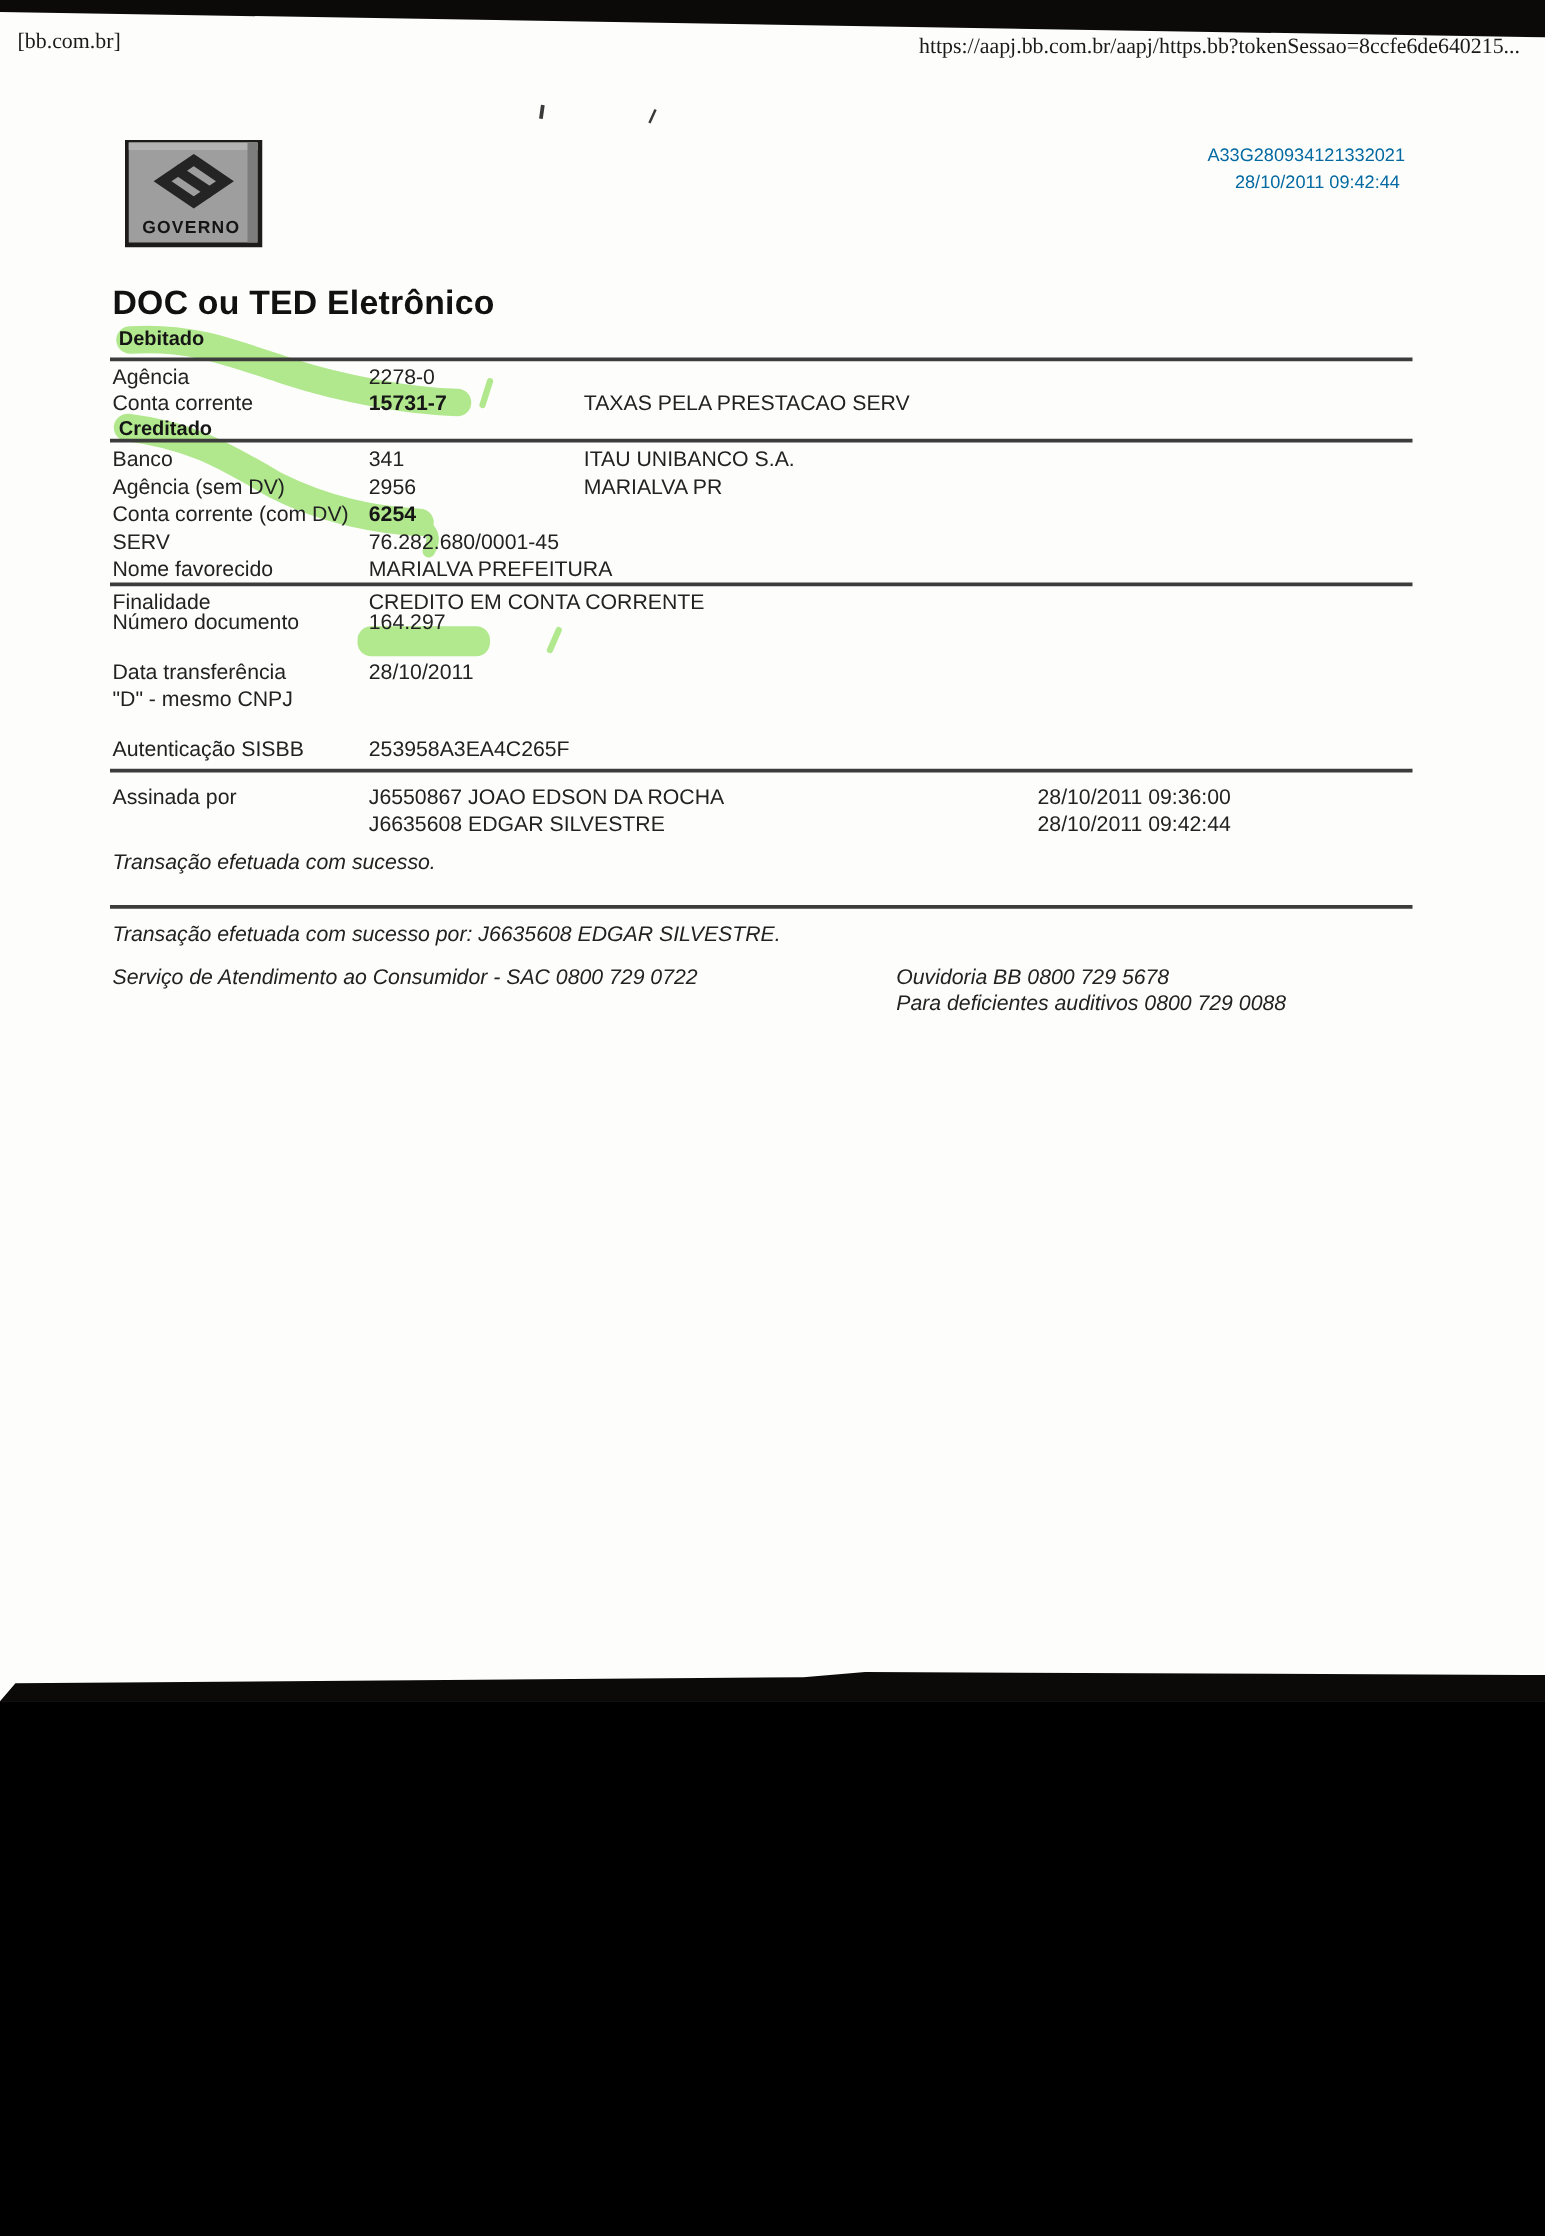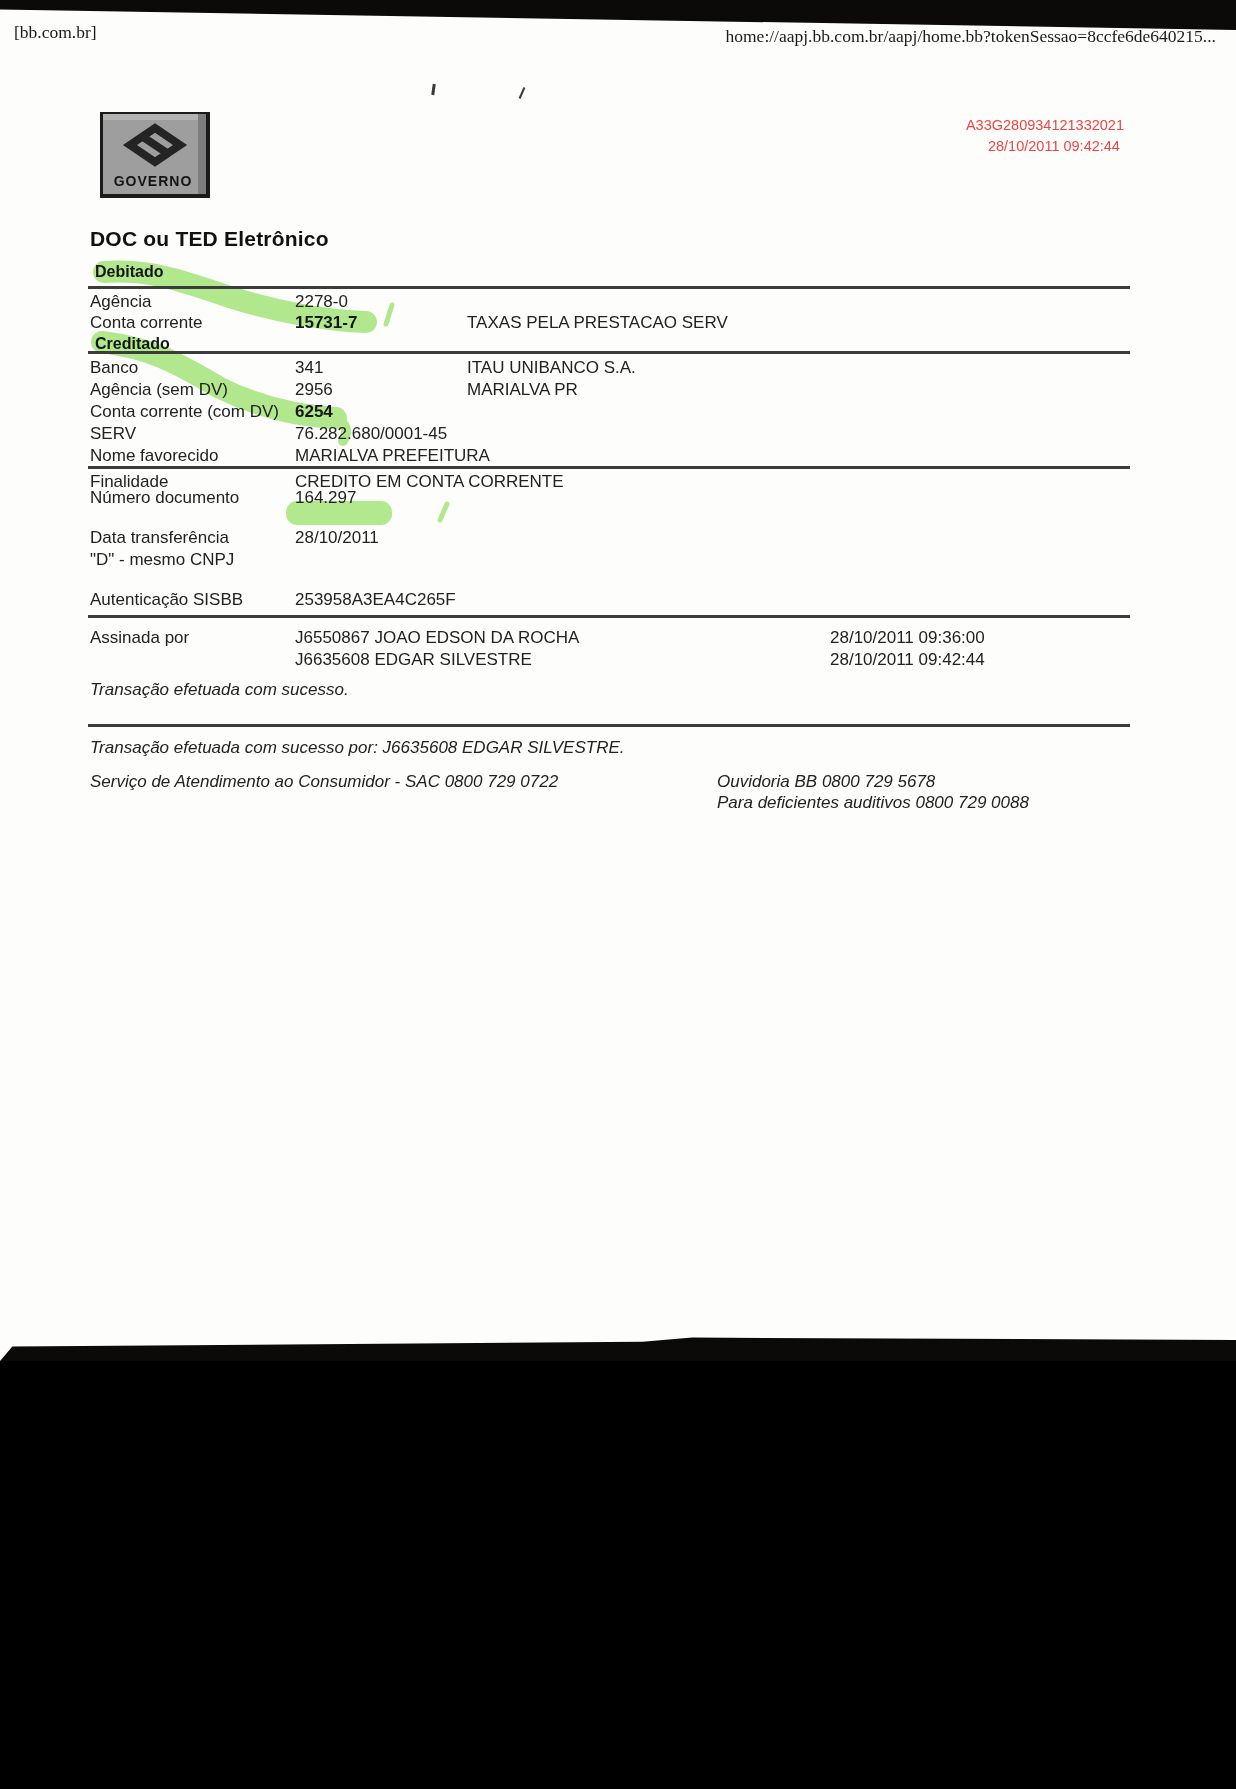--- a/index.html
+++ b/index.html
@@ -24,26 +24,26 @@
   }
   .serif{font-family:"Liberation Serif",serif;font-size:17.5px;color:#1a1a1a;}
   .abs{position:absolute;}
   .z2{z-index:2;}
   
   .hdr-site{left:14px;top:22px;}
   .hdr-url{right:20px;top:26px;}
   .ftr-page{left:14px;top:1727px;}
   .ftr-date{right:20px;top:1727px;}
   
-  .stamp{right:112px;top:115px;text-align:left;font-size:14.5px;line-height:21px;color:#ef4444;}
+  .stamp{right:112px;top:115px;text-align:left;font-size:14.5px;line-height:21px;color:#0369a1;}
   .stamp .l2{margin-left:22px;}
   
   .logo{left:100px;top:112px;}
   
-  .doc-title{left:90px;top:227px;font-size:21px;font-weight:bold;color:#111;letter-spacing:.2px;}
+  .doc-title{left:90px;top:227px;font-size:27px;font-weight:bold;color:#111;letter-spacing:.2px;}
   
   .sec-head{font-size:16px;font-weight:bold;color:#151515;}
   .hr{position:absolute;left:88px;width:1042px;background:#3c3c3c;z-index:2;}
   .row{position:absolute;left:90px;width:1100px;height:20px;font-size:17px;white-space:nowrap;z-index:2;}
   .row .lbl{position:absolute;left:0;}
   .row .val{position:absolute;left:205px;}
   .row .val.hl{font-weight:bold;color:#161616;}
   .row .extra{position:absolute;left:377px;}
   .row .dt{position:absolute;left:740px;}
   .plain{font-size:17px;z-index:2;font-style:italic;}
@@ -54,21 +54,21 @@
 </style>
 </head>
 <body>
 
 <div id="page">
 
   <div class="scan-bar-top"></div>
   <div class="scan-bar-bottom"></div>
 
   <div class="abs serif hdr-site z2">[bb.com.br]</div>
-  <div class="abs serif hdr-url z2">home://aapj.bb.com.br/aapj/home.bb?tokenSessao=8ccfe6de640215...</div>
+  <div class="abs serif hdr-url z2">https://aapj.bb.com.br/aapj/https.bb?tokenSessao=8ccfe6de640215...</div>
 
   <div class="speck" style="left:432px;top:84px;width:3px;height:11px;transform:rotate(8deg);"></div>
   <div class="speck" style="left:521px;top:87px;width:2px;height:12px;transform:rotate(24deg);"></div>
 
   <svg id="marker-layer" width="1236" height="1789" viewBox="0 0 1236 1789">
     <g stroke="#9ce36e" fill="none" stroke-linecap="round" stroke-linejoin="round" opacity="0.78">
       <path d="M 104 272 C 152 269, 182 281, 230 297 C 276 312, 330 321, 366 322" stroke-width="22"></path>
       <path d="M 392 305 L 386 324" stroke-width="5"></path>
       <path d="M 102 342 C 150 348, 176 362, 220 388 C 262 409, 300 416, 336 418" stroke-width="22"></path>
       <path d="M 336 418 C 346 423, 349 431, 343 441" stroke-width="10"></path>

